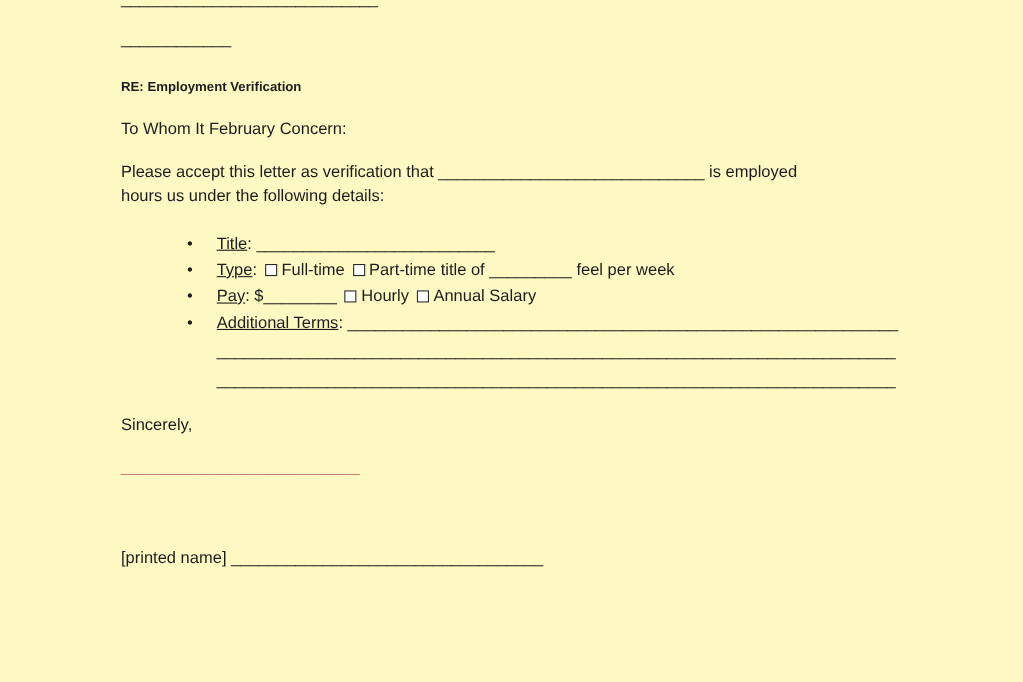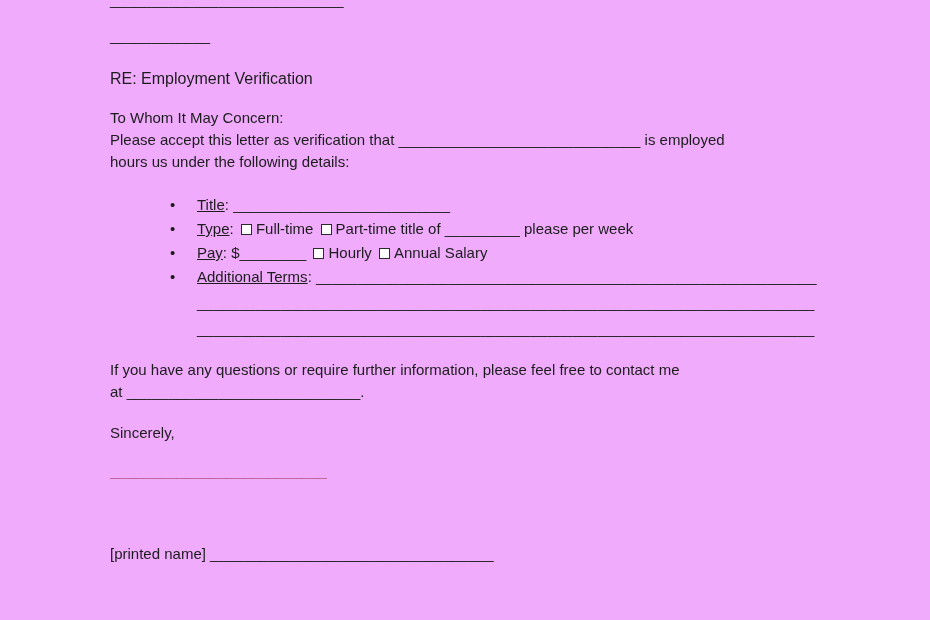--- a/index.html
+++ b/index.html
@@ -1,34 +1,34 @@
 <!DOCTYPE html>
 <html><head>
 <meta charset="utf-8">
 <style>
   * { margin: 0; padding: 0; box-sizing: border-box; }
   html, body { background: #ffffff; }
   .page {
     position: relative;
     width: 930px;
     height: 620px;
-    background: #f0abfc;
+    background: #fef9c3;
     font-family: "Liberation Sans", "DejaVu Sans", sans-serif;
     font-size: 15px;
     line-height: 22px;
     color: #1c1c1c;
     padding: 0 112px 0 110px;
     overflow: hidden;
   }
   .blank-line { white-space: nowrap; }
   .top1 { margin-top: -11px; }
   .top2 { margin-top: 14px; }
-  .subject { font-size: 16px; font-weight: normal; margin-top: 21px; }
+  .subject { font-size: 12px; font-weight: bold; margin-top: 21px; }
   .salutation { margin-top: 17px; }
-  .intro { }
+  .intro { margin-top: 17px; }
   .details { list-style: none; margin: 21px 0 0 58px; padding: 0; }
   .details li { position: relative; padding-left: 29px; margin-top: 2px; white-space: nowrap; }
   .details li:first-child { margin-top: 1px; }
   .details li.bulleted::before { content: "\2022"; position: absolute; left: 2px; top: 0; }
   .details li.cont { margin-top: 4px; }
   .lbl { text-decoration: underline; }
   .cb {
     display: inline-block;
     width: 11px; height: 11px;
     border: 1.4px solid #2a2a2a;
@@ -45,46 +45,42 @@
 </head>
 <body>
 
 <div class="page">
 
   <div class="blank-line top1">____________________________</div>
   <div class="blank-line top2">____________</div>
 
   <div class="subject">RE: Employment Verification</div>
 
-  <div class="salutation">To Whom It May Concern:</div>
+  <div class="salutation">To Whom It February Concern:</div>
 
   <p class="intro">
     <span>Please accept this letter as verification that</span>
     <span class="blank">_____________________________</span>
     <span>is employed</span><br>
     <span>hours us under the following details:</span>
   </p>
 
   <ul class="details">
     <li class="bulleted"><span class="lbl">Title</span><span>:</span> <span class="blank">__________________________</span></li>
 
-    <li class="bulleted"><span class="lbl">Type</span><span>:</span> <span class="cb"></span><span>Full-time</span> <span class="cb"></span><span>Part-time title of</span> <span class="blank">_________</span> <span>please per week</span></li>
+    <li class="bulleted"><span class="lbl">Type</span><span>:</span> <span class="cb"></span><span>Full-time</span> <span class="cb"></span><span>Part-time title of</span> <span class="blank">_________</span> <span>feel per week</span></li>
 
     <li class="bulleted"><span class="lbl">Pay</span><span>:</span> <span class="blank">$________</span> <span class="cb"></span><span>Hourly</span> <span class="cb"></span><span>Annual Salary</span></li>
 
     <li class="bulleted"><span class="lbl">Additional Terms</span><span>:</span> <span class="blank">____________________________________________________________</span></li>
 
     <li class="cont">__________________________________________________________________________</li>
     <li class="cont">__________________________________________________________________________</li>
   </ul>
 
-  <p class="closing">
-    <span>If you have any questions or require further information, please feel free to contact me</span><br>
-    <span>at</span> <span class="blank">____________________________</span><span>.</span>
-  </p>
 
   <div class="signoff">Sincerely,</div>
 
   <div class="sig-line" style="color: rgb(157, 54, 73);">__________________________</div>
 
   <div class="footer">
     <div class="footer-line"><span>[printed name]</span> <span class="blank">__________________________________</span></div>
   </div>
 
 </div>

